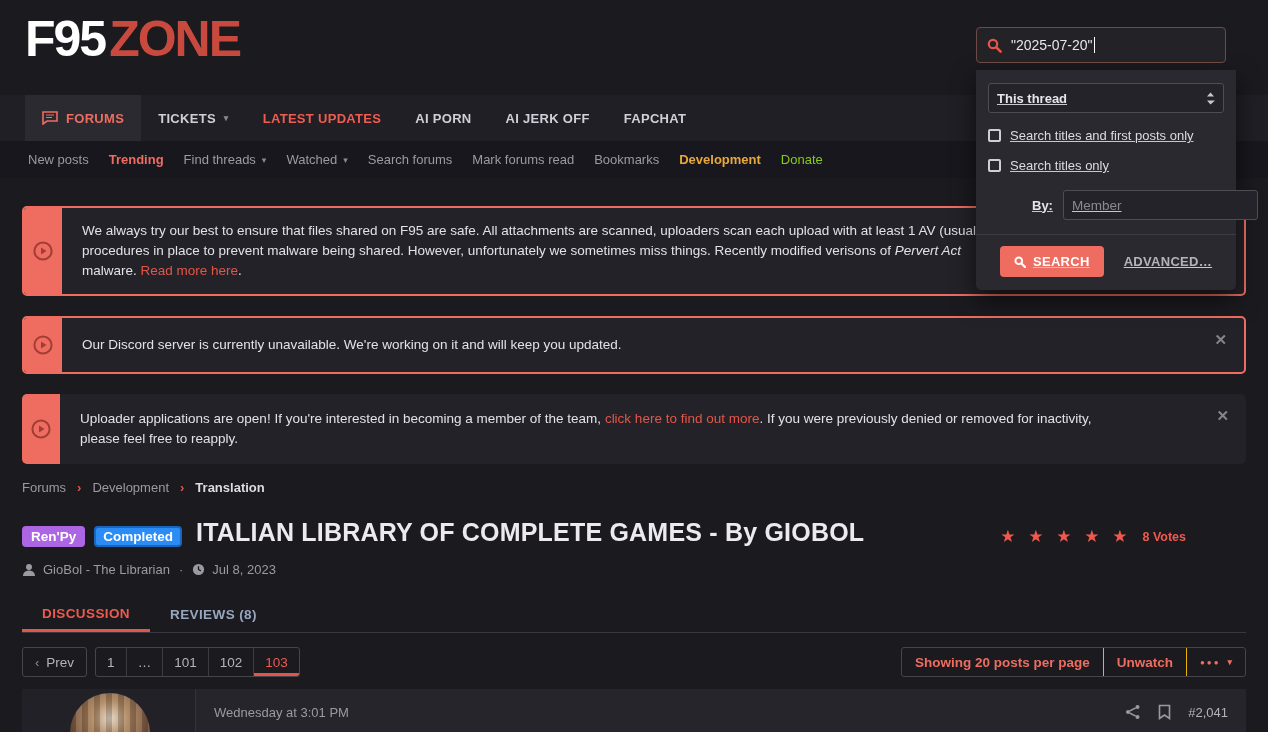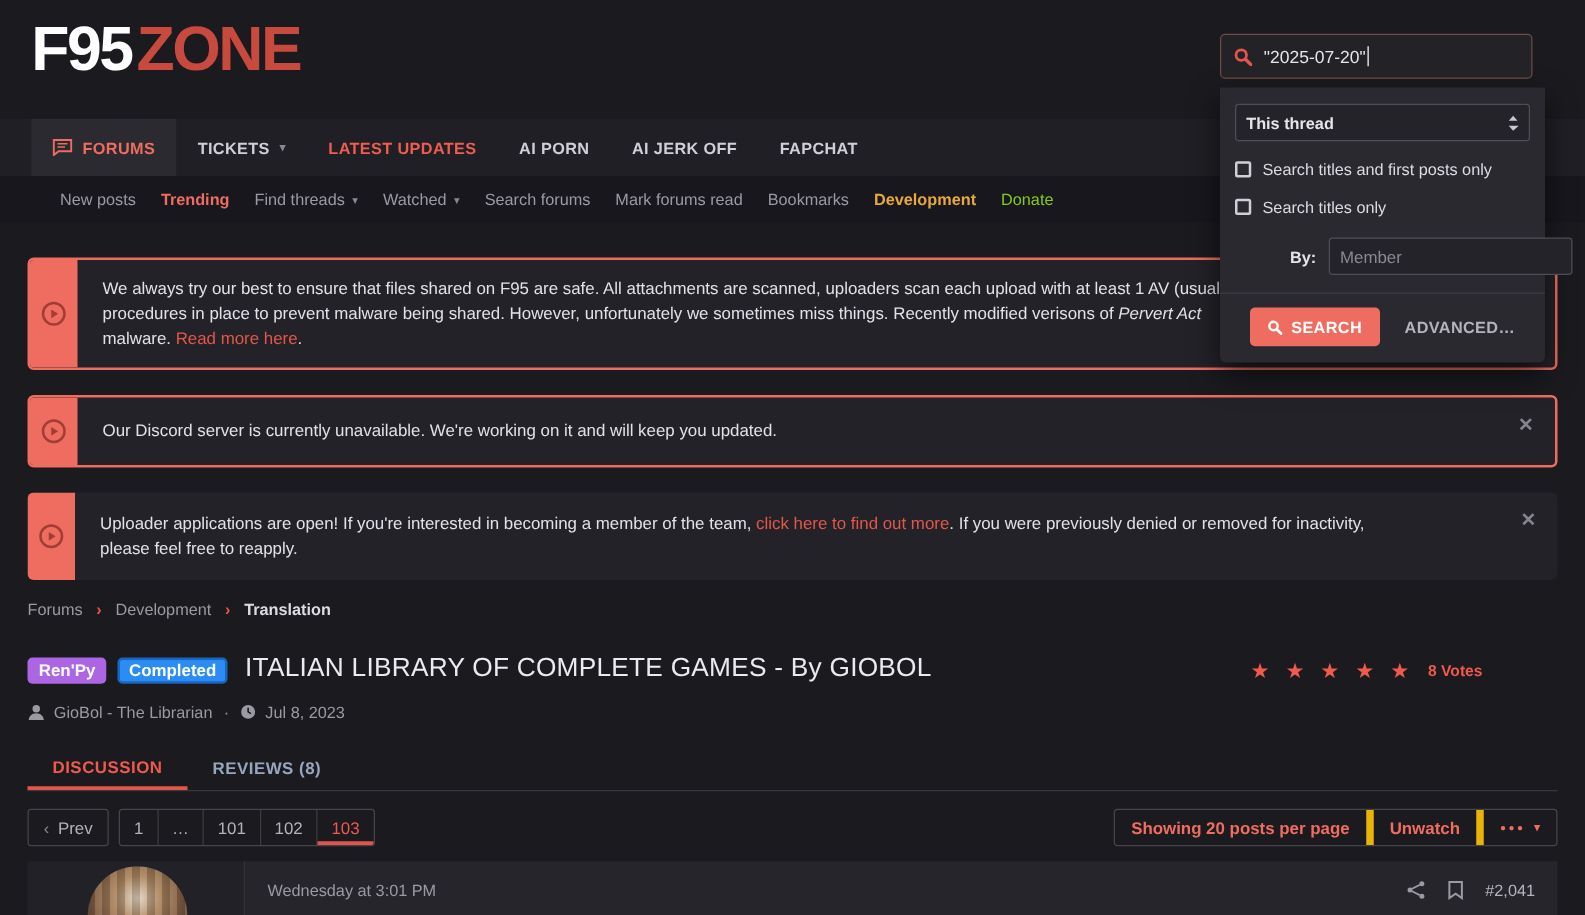--- a/index.html
+++ b/index.html
@@ -20,20 +20,21 @@
     display:flex; align-items:center; padding:0 10px; z-index:60;
   }
   .search-box .q-text { color:#e6e5ea; font-size:14px; margin-left:9px; }
   .caret { display:inline-block; width:1px; height:16px; background:#ffffff; margin-left:1px; vertical-align:-3px; }
   
   .search-panel {
     position:absolute; left:976px; top:70px; width:260px; z-index:55;
     background:#2a2930; border-radius:0 0 5px 5px;
     box-shadow:0 10px 24px rgba(0,0,0,.6);
     padding:13px 12px 0;
+    text-decoration:underline;
   }
   .scope-select {
     height:30px; background:#242329; border:1px solid #4e4d55; border-radius:3px;
     display:flex; align-items:center; justify-content:space-between; padding:0 8px;
     color:#e6e5ea; font-size:13px; font-weight:bold;
   }
   .chk-row { display:flex; align-items:center; gap:9px; margin-top:15px; color:#dcdbe2; font-size:13px; }
   .chk { width:13px; height:13px; border:2px solid #cfcfd6; border-radius:2px; background:transparent; flex-shrink:0; }
   .by-row { display:flex; align-items:center; gap:10px; margin:17px 0 14px; }
   .by-label { color:#e6e5ea; font-weight:bold; font-size:13px;padding-left:44px; }
@@ -49,21 +50,21 @@
     font-family:"Liberation Sans",sans-serif;
   }
   .advanced { color:#b4b3bc; font-weight:bold; font-size:13px; letter-spacing:.3px; }
   
   .mainnav { height:46px; background:#201f25; display:flex; align-items:stretch; padding-left:25px; position:relative; z-index:10; }
   .nav-item { display:flex; align-items:center; gap:8px; padding:0 17px; font-size:13px; font-weight:bold; color:#d0cfd8; letter-spacing:.3px; }
   .nav-item.active { background:#2b2a31; color:#ee6d60; }
   .nav-item.red { color:#ee5d50; }
   .chev { font-size:9px; color:#8a8992; }
   
-  .subnav { height:37px; background:#18171d; display:flex; align-items:center; padding-left:38px; position:relative; z-index:10; }
+  .subnav { height:37px; background:#18171d; display:flex; align-items:center; padding-left:18px; position:relative; z-index:10; }
   .sub-item { padding:0 10px; font-size:13px; color:#9b9aa3; display:flex; align-items:center; gap:6px; }
   .sub-item.trending { color:#ee6d60; font-weight:bold; }
   .sub-item.lewd { color:#e8a93c; font-weight:bold; }
   .sub-item.donate { color:#84cc16; }
   
   .content { padding:0 22px; position:relative; }
   .notice { display:flex; border-radius:5px; margin-top:28px; overflow:hidden; background:#232228; }
   .notice.bordered { border:2px solid #ee6d60; }
   .notice.mt20 { margin-top:20px; }
   .notice-flag { width:38px; background:#ee6d60; display:flex; align-items:center; justify-content:center; flex-shrink:0; }
@@ -76,42 +77,42 @@
   .notice-close { margin-left:auto; padding:13px 17px; color:#85848d; font-size:15px; font-weight:bold; }
   
   .breadcrumb { margin-top:16px; display:flex; align-items:center; gap:11px; font-size:13px; color:#9b9aa3; }
   .bc-sep { color:#e4564a; font-weight:bold; }
   .bc-last { color:#dddce3; font-weight:bold; }
   
   .title-row { margin-top:22px; display:flex; align-items:flex-end; gap:9px; height:30px; }
   .badge { font-size:13.5px; font-weight:bold; color:#fff; padding:3px 9px; border-radius:4px; }
   .badge.renpy { background:#ad66e3; }
   .badge.completed { background:#2a8cf4; border:2px solid #1b66bd; padding:1px 7px; }
-  .thread-title { font-size:21px; font-weight:normal; color:#eceaf0; margin-left:5px; letter-spacing:.2px; }
+  .thread-title { font-size:25px; font-weight:bold; color:#eceaf0; margin-left:5px; letter-spacing:.2px; }
   .rating { margin-left:auto; display:flex; align-items:center; gap:11px; padding-right:60px; }
   .stars { color:#f0594e; font-size:17px; letter-spacing:4px; }
   .votes { color:#f0594e; font-size:12.5px; font-weight:bold; }
   .author-row { margin-top:15px; display:flex; align-items:center; gap:7px; font-size:13px; color:#9b9aa3; }
   .dot-sep { margin:0 2px; }
   
   .tabs { margin-top:20px; border-bottom:1px solid #38373f; display:flex; height:36px; }
   .tab { padding:0 20px; display:flex; align-items:center; font-size:13.5px; font-weight:bold; letter-spacing:.4px; }
   .tab.active { color:#f0594e; border-bottom:3px solid #e0564a; }
   .tab.inactive { color:#97a6bf; }
   
   .pager-row { margin-top:14px; display:flex; align-items:center; }
   .prev-btn { border:1px solid #46454d; border-radius:3px; height:30px; display:flex; align-items:center; gap:7px; padding:0 12px; color:#b4b3bc; font-size:13.5px; }
   .prev-arrow { color:#8a8992; font-size:13px; }
   .pages { display:flex; border:1px solid #46454d; border-radius:3px; margin-left:8px; height:30px; overflow:hidden; }
   .page { min-width:30px; padding:0 11px; display:flex; align-items:center; justify-content:center; color:#b4b3bc; font-size:13.5px; border-right:1px solid #3c3b43; position:relative; }
   .page:last-child { border-right:none; }
   .page.current { color:#f0594e; }
   .page.current::after { content:""; position:absolute; left:0; right:0; bottom:0; height:3px; background:#e0564a; }
   .pager-right { margin-left:auto; display:flex; border:1px solid #46454d; border-radius:3px; height:30px; overflow:hidden; align-items:stretch; }
-  .pr-seg { display:flex; align-items:center; padding:0 13px; color:#ee6d60; font-size:13.5px; font-weight:bold; border-left:6px solid #eab308; gap:7px; }
+  .pr-seg { display:flex; align-items:center; padding:0 13px; color:#ee6d60; font-size:13.5px; font-weight:bold; border-left:1px solid #eab308; gap:7px; }
   .pr-seg:first-child { border-left:none; }
   .menu-dots { font-size:8px; letter-spacing:2px; }
   .menu-chev { font-size:9px; color:#ee6d60; }
   
   .post { margin-top:12px; display:flex; background:#222127; min-height:60px; }
   .post-avatar-col { width:174px; flex-shrink:0; position:relative; border-right:1px solid #333239; }
   .avatar {
     position:absolute; left:48px; top:4px; width:80px; height:80px; border-radius:50%;
     background:
       repeating-linear-gradient(90deg, rgba(0,0,0,.18) 0 6px, rgba(255,255,255,.05) 6px 12px),

